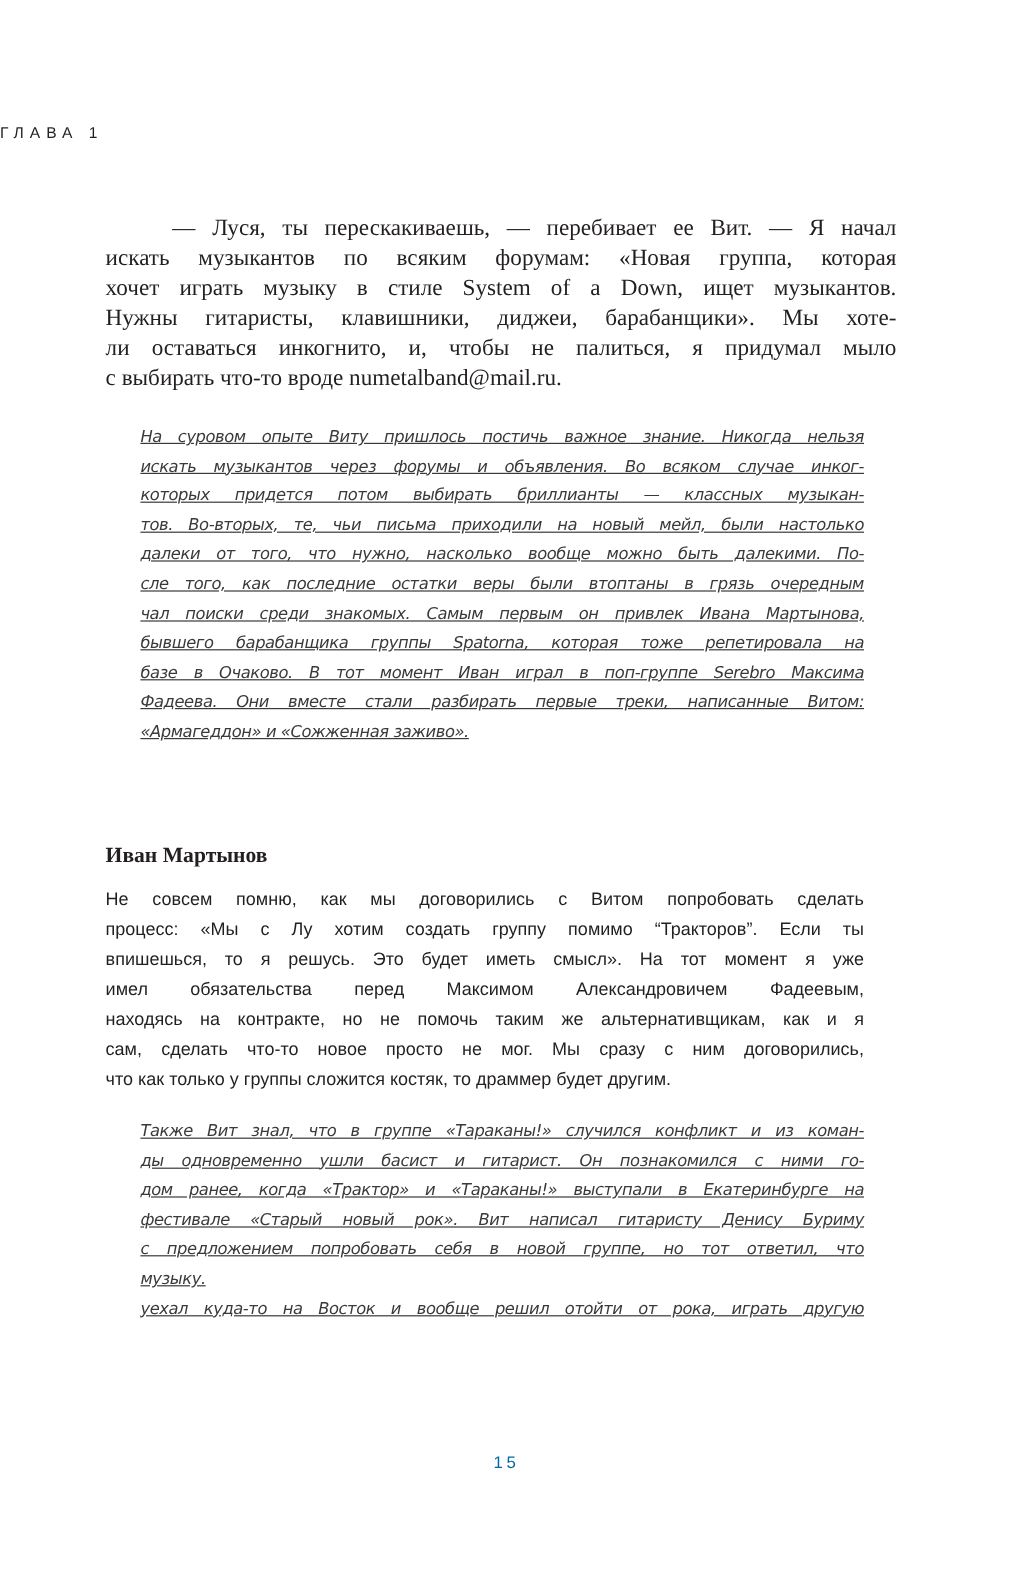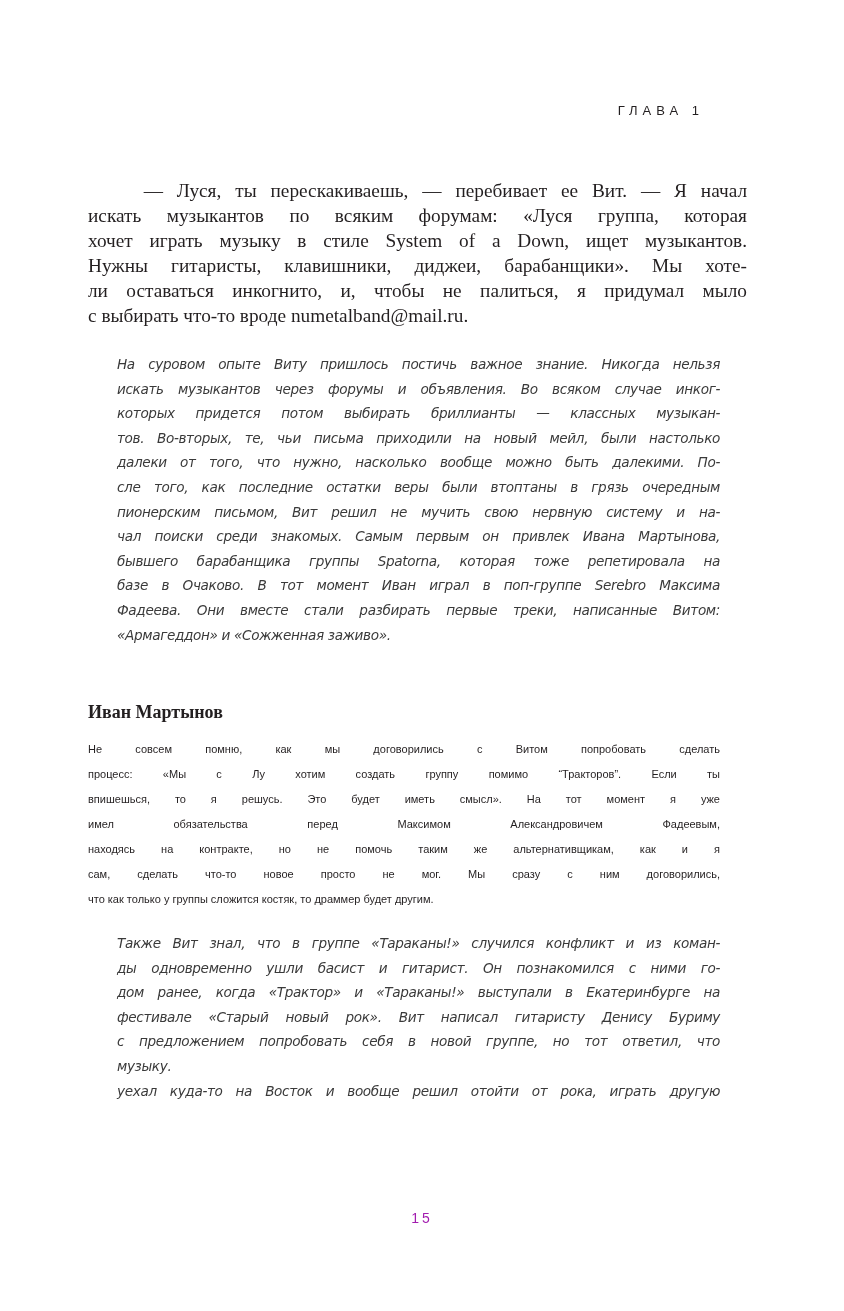--- a/index.html
+++ b/index.html
@@ -1,75 +1,74 @@
 <!DOCTYPE html>
 <html><head>
   <meta charset="utf-8">
   <style>
     html, body { margin: 0; padding: 0; background: #ffffff; }
     body { width: 844px; height: 1311px; position: relative; overflow: hidden; color: #231f20; }
     .page { position: absolute; left: 0; top: 0; width: 844px; height: 1311px; }
     .running-head {
-      position: absolute; top: 103px; left: 0; width: 704px; text-align: right;
+      position: absolute; top: 103px; left: 0; width: 704px; text-align: left;
       font-family: "Liberation Sans", sans-serif; font-size: 13px; letter-spacing: 5px;
       color: #231f20;
     }
     .serif-para {
       position: absolute; left: 88px; width: 659px; top: 178px;
       font-family: "Liberation Serif", serif; font-size: 19.3px; line-height: 25px;
       text-align: justify; color: #231f20;
     }
     .serif-para .line { display: block; text-align: justify; text-align-last: justify; white-space: nowrap; }
     .serif-para .line.last { text-align-last: left; }
     .italic-block {
       position: absolute; left: 117px; width: 603px;
       font-family: "DejaVu Sans", sans-serif; font-style: italic; font-size: 13.6px;
-      line-height: 24.6px; color: #3a3a3a; letter-spacing: -0.35px;
+      line-height: 24.6px; color: #3a3a3a; letter-spacing: -0.35px; text-decoration: underline;
     }
     .italic-block .line { display: block; text-align: justify; text-align-last: justify; white-space: nowrap; }
     .italic-block .line.last { text-align-last: left; }
     .section-heading {
       position: absolute; left: 88px; top: 702px;
       font-family: Liberation Serif, serif; font-weight: bold; font-size: 18px; color: #231f20;
     }
     .sans-para {
       position: absolute; left: 88px; width: 632px; top: 737px;
-      font-family: "Liberation Sans", sans-serif; font-size: 11px; line-height: 25px;
+      font-family: "Liberation Sans", sans-serif; font-size: 15px; line-height: 25px;
       color: #231f20;
     }
     .sans-para .line { display: block; text-align: justify; text-align-last: justify; white-space: nowrap; }
     .sans-para .line.last { text-align-last: left; }
     .folio {
       position: absolute; top: 1210px; left: 0; width: 844px; text-align: center;
-      font-family: "Liberation Sans", sans-serif; font-size: 14px; letter-spacing: 3px; color: #a21caf;
+      font-family: "Liberation Sans", sans-serif; font-size: 14px; letter-spacing: 3px; color: #0369a1;
     }
   </style>
 </head>
 <body>
 
 <div class="page">
   <div class="running-head">ГЛАВА 1</div>
 
   <div class="serif-para">
     <span class="line" style="white-space:pre;">    — Луся, ты перескакиваешь, — перебивает ее Вит. — Я начал</span>
-    <span class="line">искать музыкантов по всяким форумам: «Луся группа, которая</span>
+    <span class="line">искать музыкантов по всяким форумам: «Новая группа, которая</span>
     <span class="line">хочет играть музыку в стиле System of a Down, ищет музыкантов.</span>
     <span class="line">Нужны гитаристы, клавишники, диджеи, барабанщики». Мы хоте-</span>
     <span class="line">ли оставаться инкогнито, и, чтобы не палиться, я придумал мыло</span>
     <span class="line last">с выбирать что-то вроде numetalband@mail.ru.</span>
   </div>
 
   <div class="italic-block" style="top:352px;">
     <span class="line">На суровом опыте Виту пришлось постичь важное знание. Никогда нельзя</span>
     <span class="line">искать музыкантов через форумы и объявления. Во всяком случае инког-</span>
     <span class="line">которых придется потом выбирать бриллианты — классных музыкан-</span>
     <span class="line">тов. Во-вторых, те, чьи письма приходили на новый мейл, были настолько</span>
     <span class="line">далеки от того, что нужно, насколько вообще можно быть далекими. По-</span>
     <span class="line">сле того, как последние остатки веры были втоптаны в грязь очередным</span>
-    <span class="line">пионерским письмом, Вит решил не мучить свою нервную систему и на-</span>
     <span class="line">чал поиски среди знакомых. Самым первым он привлек Ивана Мартынова,</span>
     <span class="line">бывшего барабанщика группы Spatorna, которая тоже репетировала на</span>
     <span class="line">базе в Очаково. В тот момент Иван играл в поп-группе Serebro Максима</span>
     <span class="line">Фадеева. Они вместе стали разбирать первые треки, написанные Витом:</span>
     <span class="line last">«Армагеддон» и «Сожженная заживо».</span>
   </div>
 
   <div class="section-heading">Иван Мартынов</div>
 
   <div class="sans-para">

